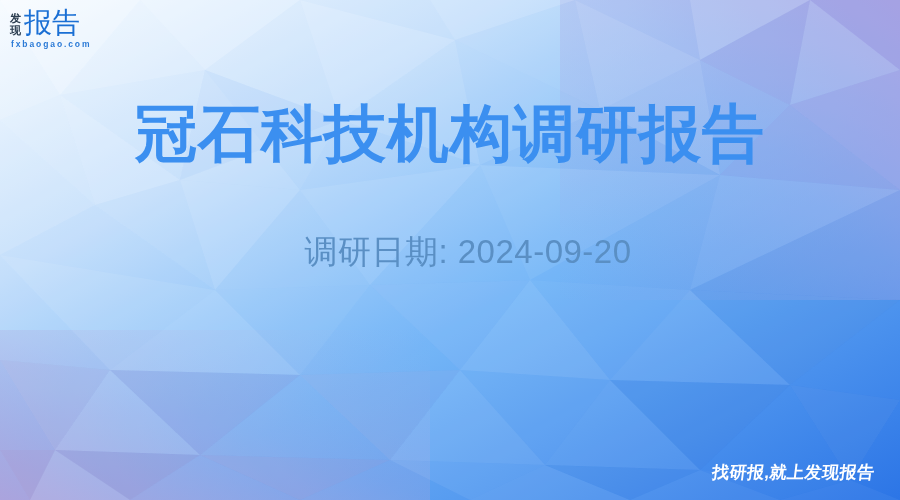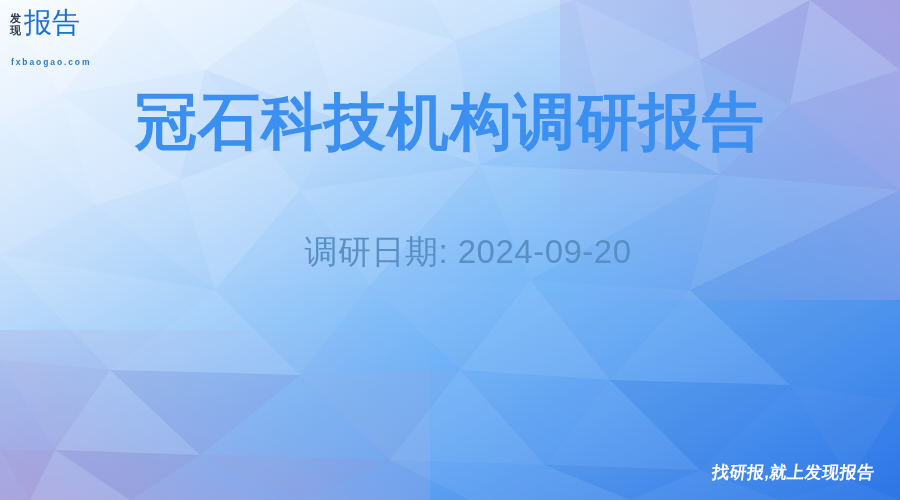--- a/index.html
+++ b/index.html
@@ -61,34 +61,34 @@
     font-weight: 400;
     color: #1a6fd4;
     letter-spacing: 0px;
   }
   .logo-domain {
     font-size: 8.5px;
     line-height: 10px;
     font-weight: 700;
     color: #2b7ad6;
     letter-spacing: 1.9px;
-    margin-top: 20px;
+    margin-top: 2px;
     padding-left: 1px;
   }
 
   
   .title-block {
     position: absolute;
     left: 0;
     right: 0;
     top: 84px;
     text-align: center;
   }
   .cover-title {
-    margin: 0;
+    margin: 12px;
     font-size: 62px;
     line-height: 76px;
     font-weight: 800;
     color: #3b8ff0;
     letter-spacing: 1px;
     white-space: nowrap;
   }
 
   .subtitle {
     position: absolute;

